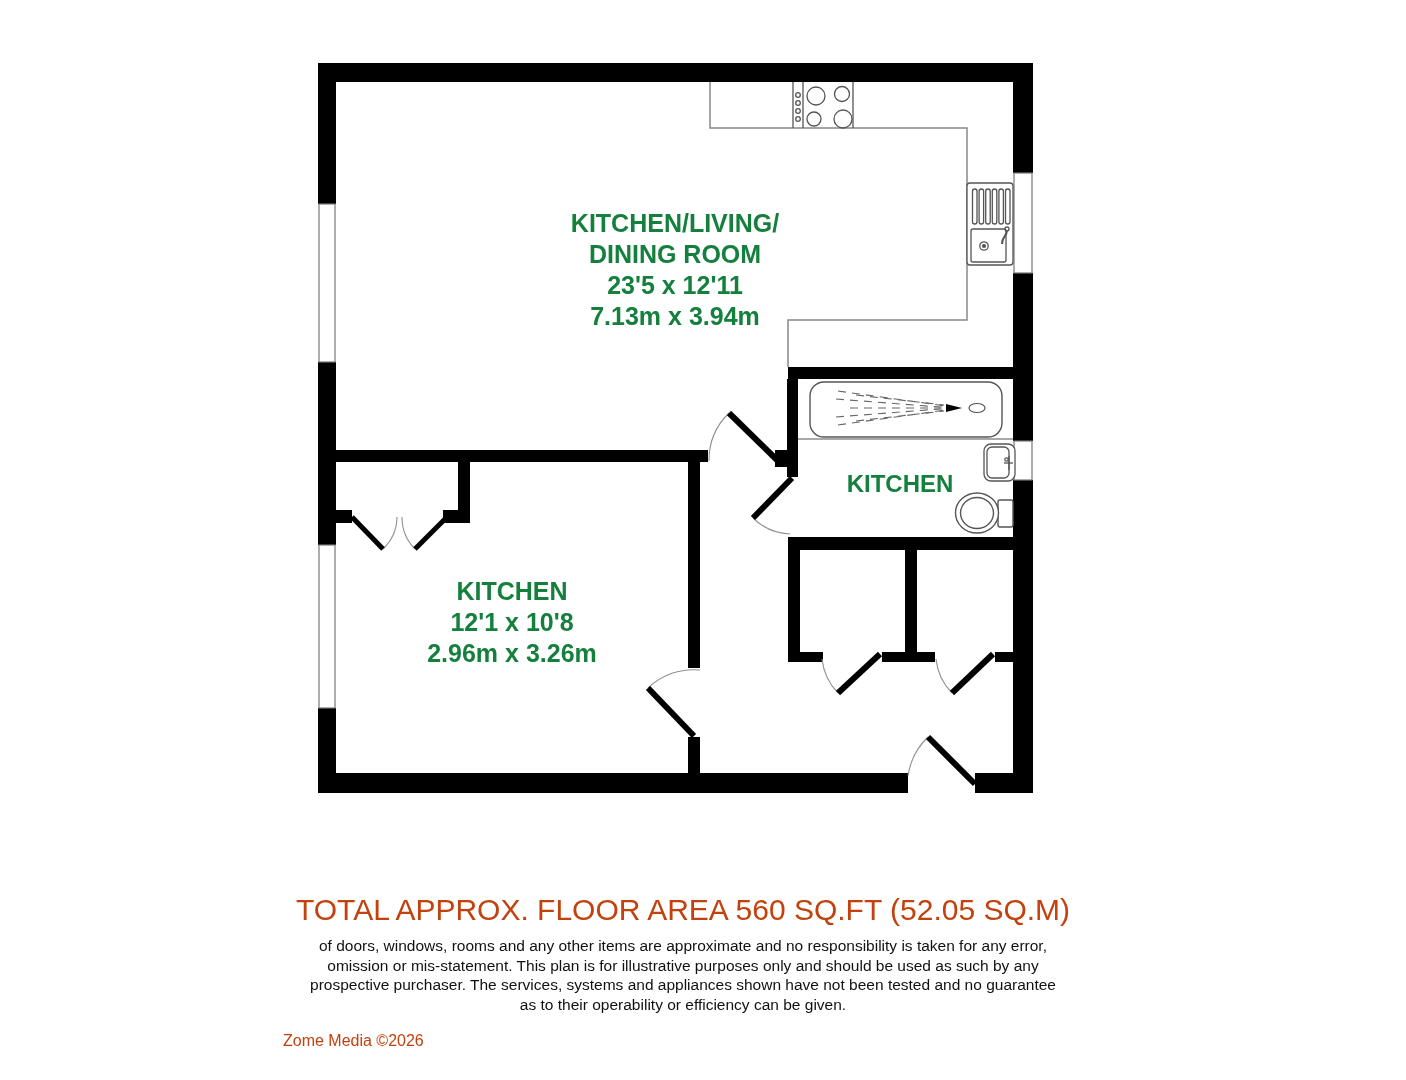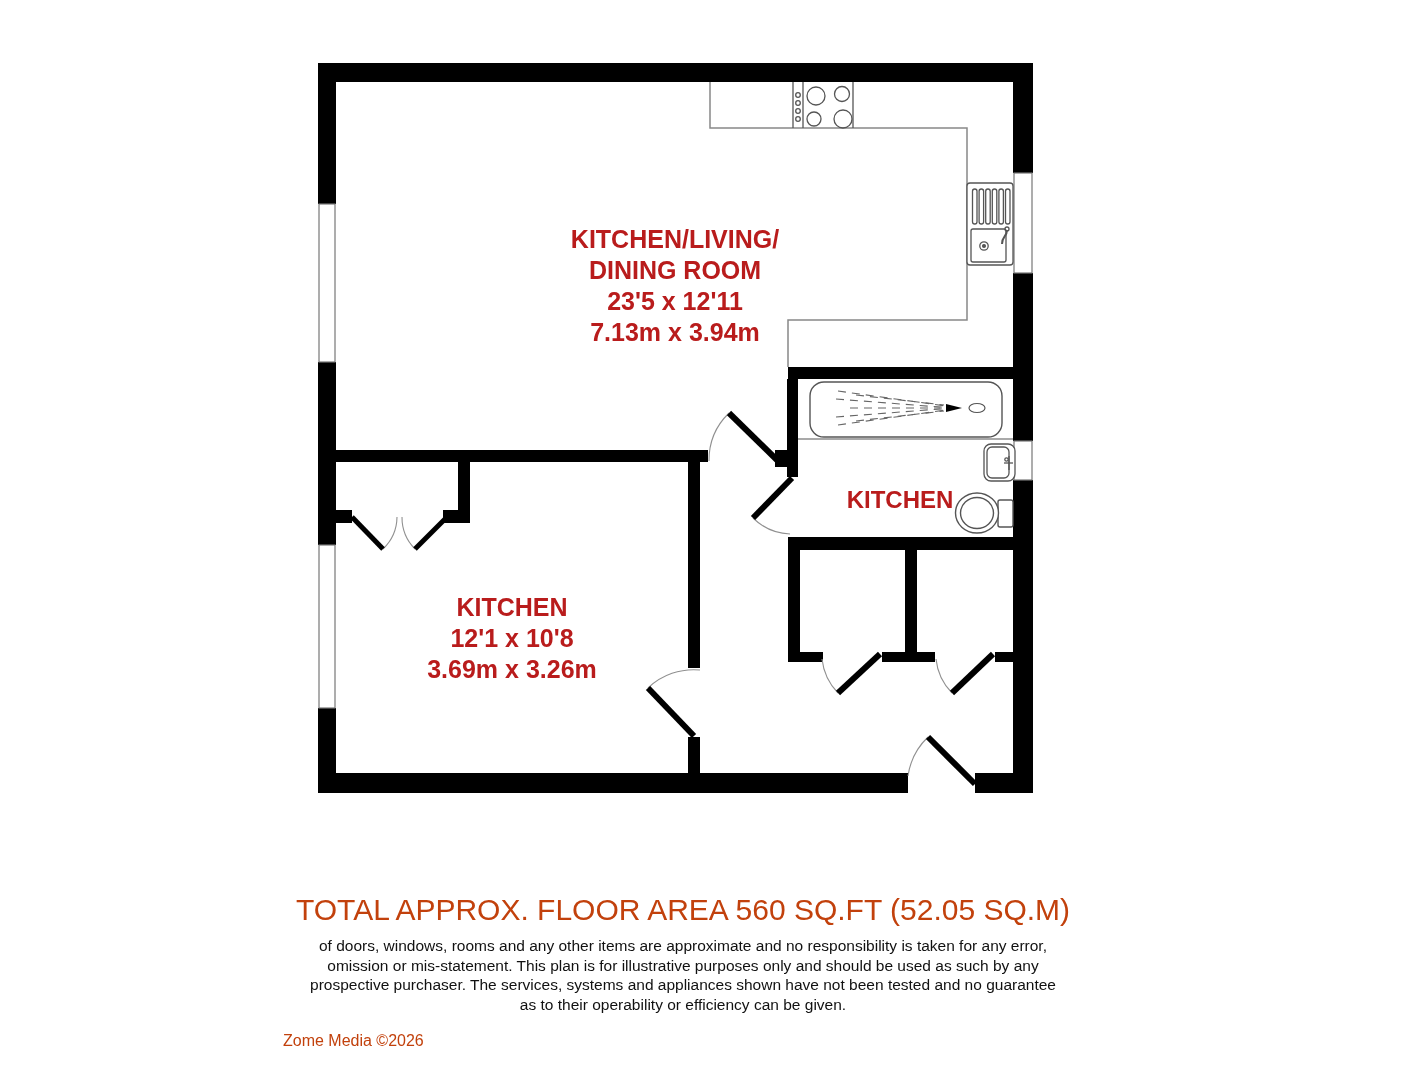--- a/index.html
+++ b/index.html
@@ -2,22 +2,22 @@
 <html><head>
 <meta charset="utf-8">
 <style>
   html,body{margin:0;padding:0;background:#ffffff;}
   #stage{
     position:relative;width:1406px;height:1080px;background:#ffffff;
     font-family:"Liberation Sans", sans-serif;color:#000;overflow:hidden;
   }
   .abs{position:absolute;}
   .room-label{
-    text-align:center;font-weight:bold;color:#b91c1c;
-    font-size:25px;line-height:31px;white-space:nowrap;margin-top:16px;
+    text-align:center;font-weight:bold;color:#15803d;
+    font-size:25px;line-height:31px;white-space:nowrap;
   }
   .bath-label{font-size:24px;line-height:26px;}
   .title{
     text-align:center;font-size:30px;line-height:34px;color:#c2410c;
     white-space:nowrap;font-weight:400;letter-spacing:0px;
   }
   .disclaimer{
     text-align:center;font-size:15.5px;line-height:19.5px;color:#111;
     white-space:nowrap;
   }
@@ -164,21 +164,21 @@
   <div class="abs room-label" style="left:475px;top:208px;width:400px;">
     <div>KITCHEN/LIVING/</div>
     <div>DINING ROOM</div>
     <div>23'5 x 12'11</div>
     <div>7.13m x 3.94m</div>
   </div>
 
   <div class="abs room-label" style="left:312px;top:576px;width:400px;">
     <div>KITCHEN</div>
     <div>12'1 x 10'8</div>
-    <div>3.69m x 3.26m</div>
+    <div>2.96m x 3.26m</div>
   </div>
 
   <div class="abs room-label bath-label" style="left:800px;top:471px;width:200px;">KITCHEN</div>
 
   <div class="abs title" style="left:283px;top:893px;width:800px;">TOTAL APPROX. FLOOR AREA 560 SQ.FT (52.05 SQ.M)</div>
 
   <div class="abs disclaimer" style="left:283px;top:936px;width:800px;">
     <div>of doors, windows, rooms and any other items are approximate and no responsibility is taken for any error,</div>
     <div>omission or mis-statement. This plan is for illustrative purposes only and should be used as such by any</div>
     <div>prospective purchaser. The services, systems and appliances shown have not been tested and no guarantee</div>

